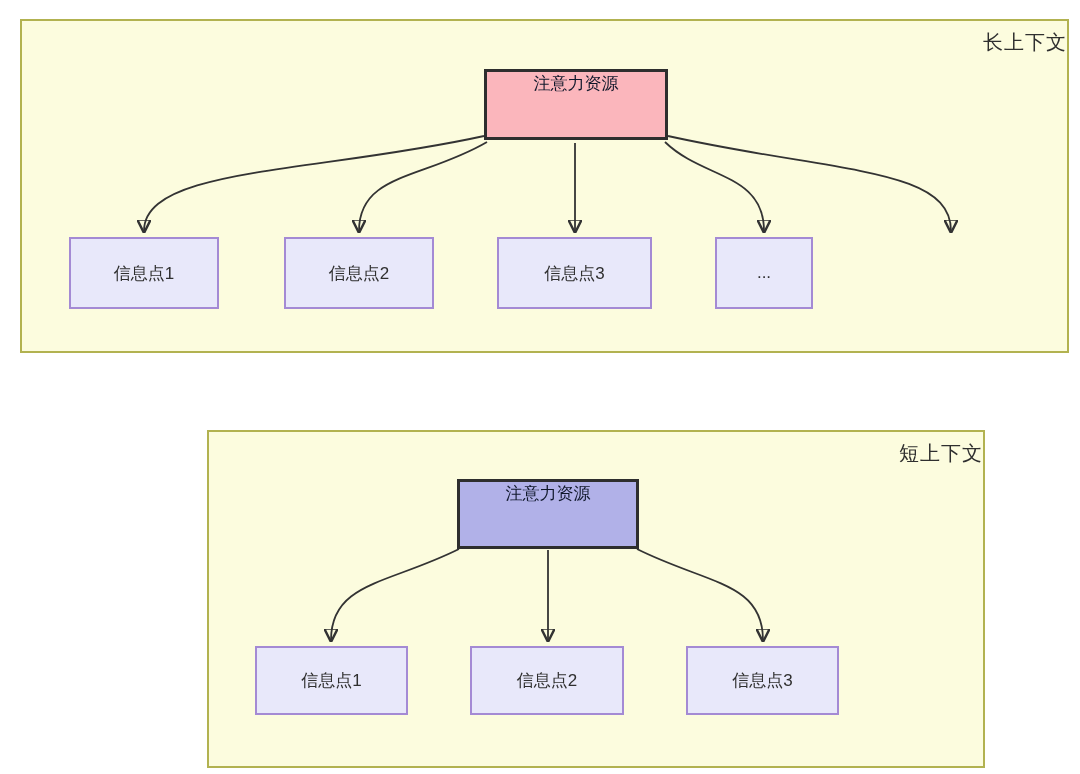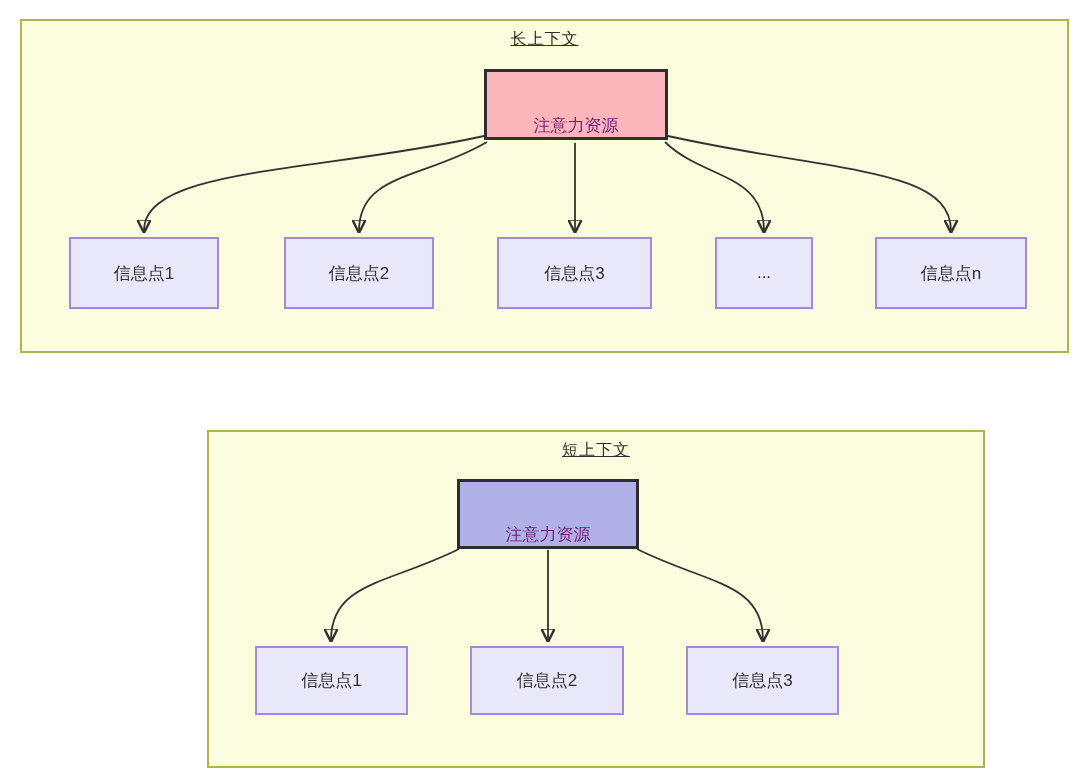--- a/index.html
+++ b/index.html
@@ -13,32 +13,31 @@
   .panel {
     position: absolute;
     background: #fcfcde;
     border: 2px solid #b2b250;
   }
   #panel-long  { left: 20px;  top: 19px;  width: 1049px; height: 334px; }
   #panel-short { left: 207px; top: 430px; width: 778px;  height: 338px; }
   .panel-title {
     position: absolute;
     top: 8px; left: 0; width: 100%;
-    text-align: center;
-    font-size: 16px;
+    text-align: right;
+    font-size: 20px;
     color: #2f2f2f;
     letter-spacing: 1px;
-    text-decoration: underline;
   }
   .attention {
     position: absolute;
-    display: flex; align-items: flex-end; justify-content: center;
+    display: flex; align-items: flex-start; justify-content: center;
     border: 3px solid #2e2e2e;
     font-size: 17px;
-    color: #701a75;
+    color: #0f172a;
   }
   #attention-long {
     left: 462px; top: 48px; width: 184px; height: 71px;
     background: #fbb6bc;
   }
   #attention-short {
     left: 248px; top: 47px; width: 182px; height: 70px;
     background: #b1b1e8;
   }
   .node {
@@ -87,23 +86,20 @@
   </div>
   <div class="node" style="left:262px; top:216px; width:150px; height:72px;">
     <span>信息点2</span>
   </div>
   <div class="node" style="left:475px; top:216px; width:155px; height:72px;">
     <span>信息点3</span>
   </div>
   <div class="node" style="left:693px; top:216px; width:98px;  height:72px;">
     <span>...</span>
   </div>
-  <div class="node" style="left:853px; top:216px; width:152px; height:72px;">
-    <span>信息点n</span>
-  </div>
 </div>
 
 <div class="panel" id="panel-short">
   <div class="panel-title">短上下文</div>
 
   <svg class="edges" width="675" height="338" viewBox="0 0 675 338">
     <defs>
       <marker id="ah-short" viewBox="0 0 10 10" refX="8.5" refY="5" markerWidth="7.5" markerHeight="7.5" orient="auto-start-reverse">
         <path d="M0,0 L10,5 L0,10 z" fill="#333333" stroke="none"></path>
       </marker>

